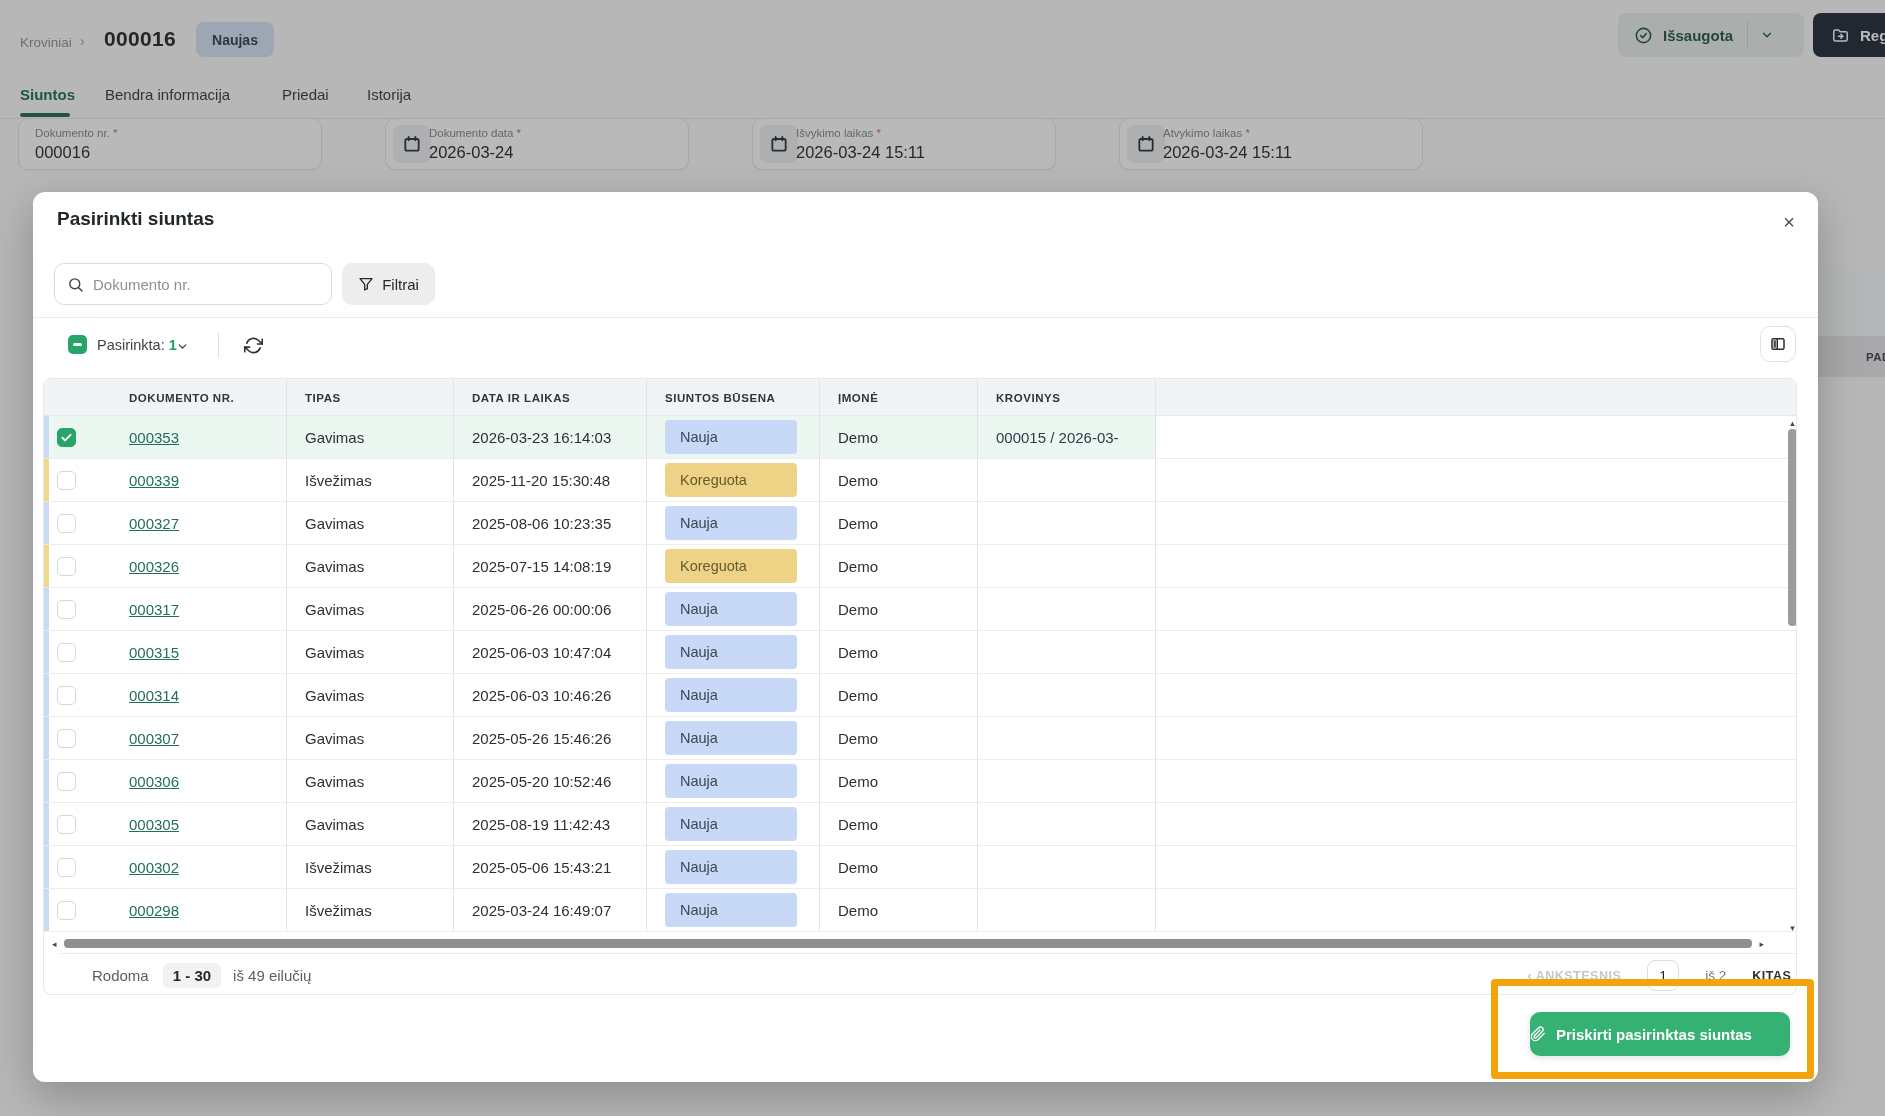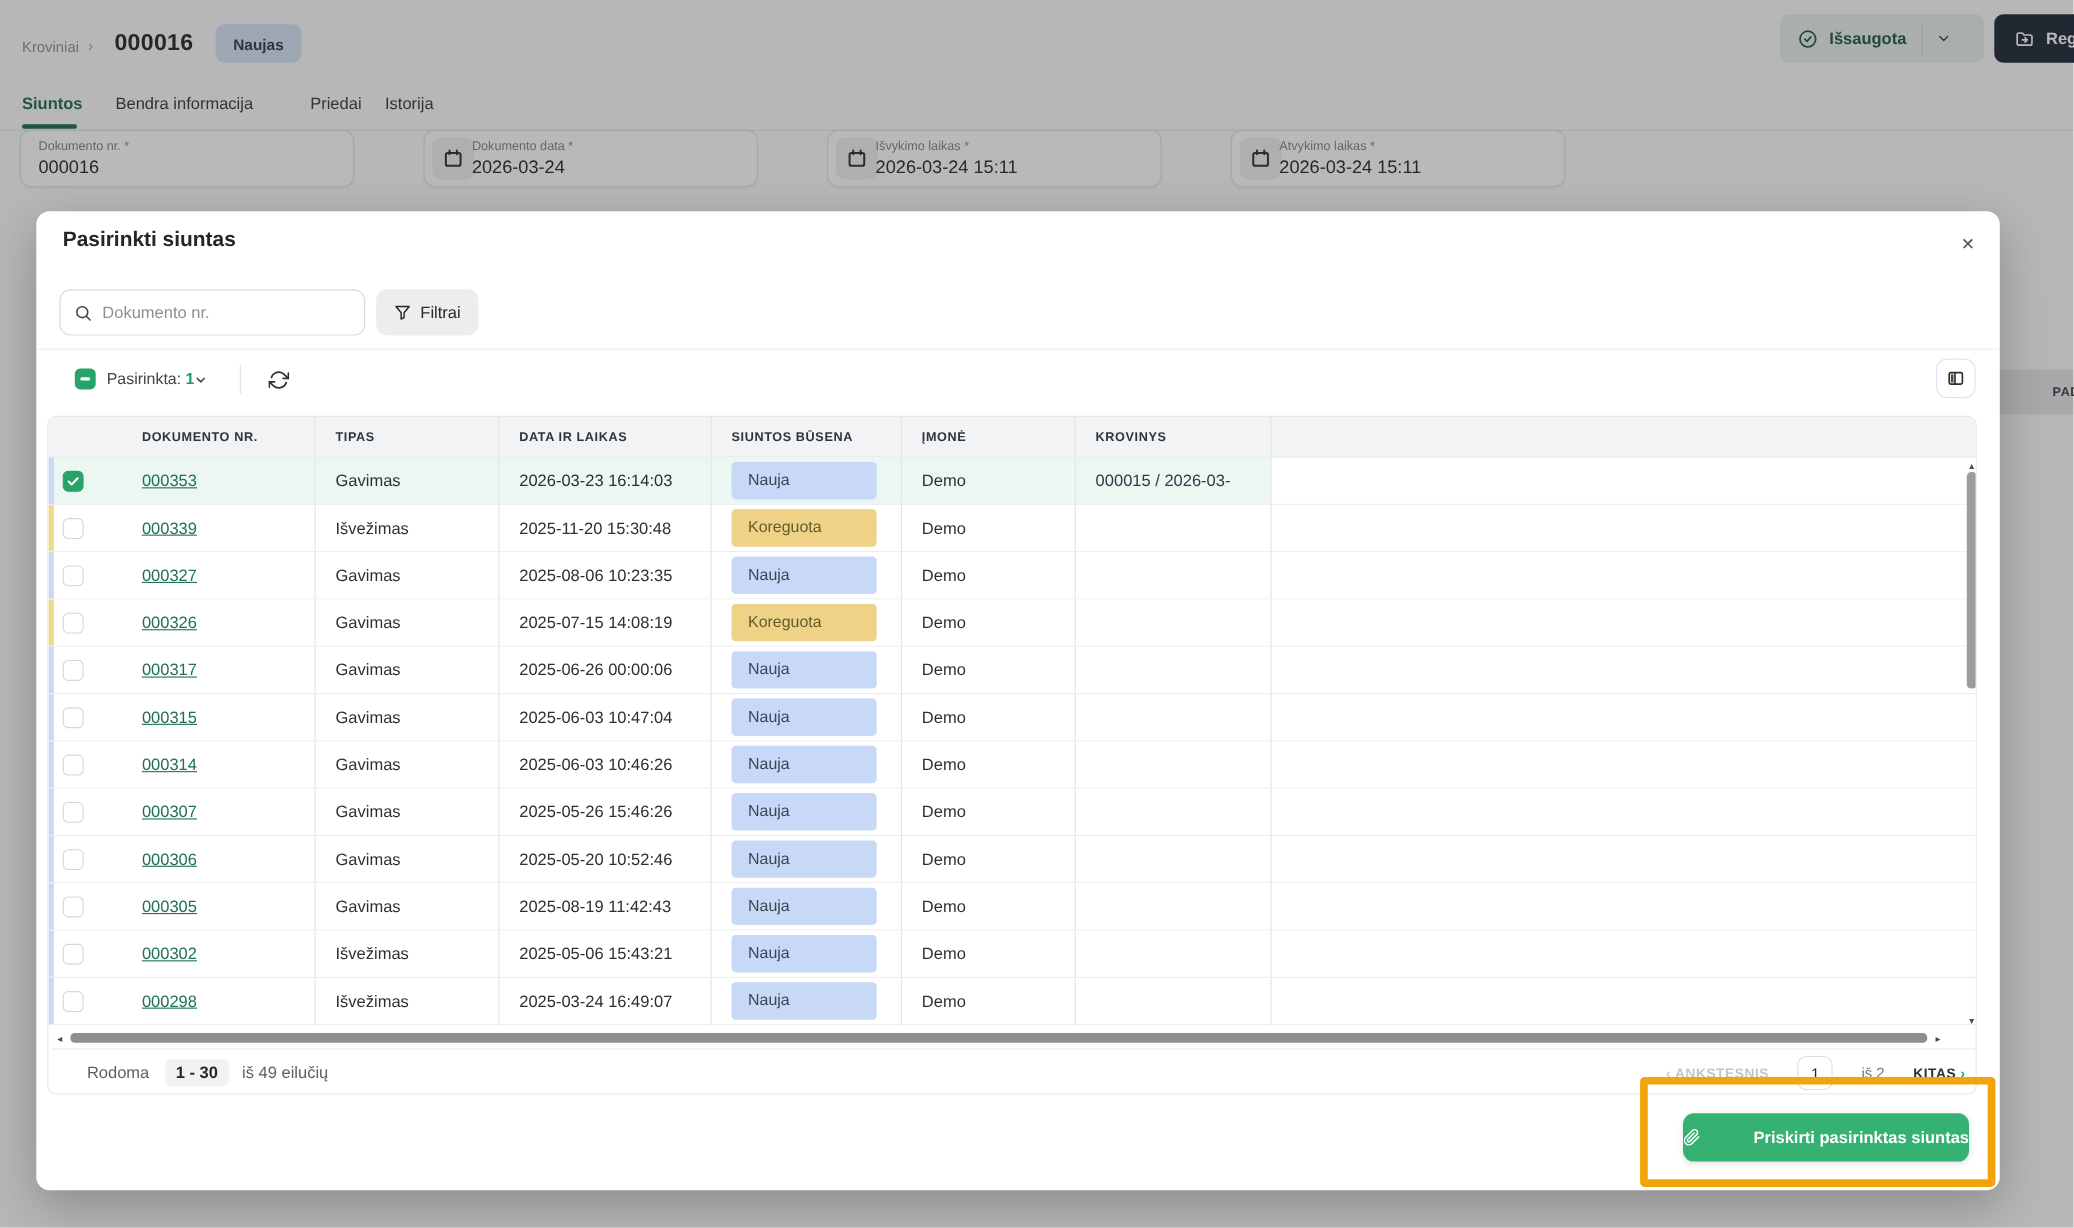--- a/index.html
+++ b/index.html
@@ -99,55 +99,55 @@
 
   
   .vscroll { position:absolute; left:1743px; top:39px; width:11px; height:515px; }
   .vscroll .arrow { position:absolute; left:0; width:11px; font-size:9px; color:#4a4a4a; text-align:center; }
   .vthumb { position:absolute; left:1px; top:11px; width:9px; height:197px; background:#9c9c9c; border-radius:4px; }
   .hscroll { position:absolute; left:8px; top:558px; width:1730px; height:13px; display:flex; align-items:center; }
   .hscroll .arrow { font-size:9px; color:#4a4a4a; width:12px; }
   .hthumb { height:9px; width:1688px; background:#8f8f8f; border-radius:4px; }
 
   
-  .tfoot { position:absolute; left:3px; top:574px; width:1754px; height:43px; border-top:1px solid #ececee;
+  .tfoot { position:absolute; left:16px; top:574px; width:1754px; height:43px; border-top:1px solid #ececee;
     display:flex; align-items:center; font-size:15px; color:#5a6066; }
   .tfoot .rodoma { margin-left:32px; }
   .range-pill { margin-left:14px; background:#f1f2f3; border-radius:6px; padding:4px 10px;
     font-weight:700; color:#26292c; }
   .tfoot .total { margin-left:12px; }
   .pager { position:absolute; right:14px; top:0; height:43px; display:flex; align-items:center; gap:26px; }
   .pg-prev { color:#c3c6c9; font-size:12.5px; font-weight:600; letter-spacing:.5px; }
   .pg-box { width:32px; height:31px; border:1px solid #dcddde; border-radius:8px; display:flex;
     align-items:center; justify-content:center; font-size:14px; color:#26292c; }
   .pg-of { color:#70767c; font-size:13.5px; }
   .pg-next { color:#2b3036; font-size:12.5px; font-weight:600; letter-spacing:.5px; }
   .pg-next .chev { color:#1e9e62; font-weight:700; }
 
   .assign-btn { left:1497px; top:820px; width:260px; height:44px; background:#35b173; border-radius:10px;
-    display:flex; align-items:center; justify-content:space-between; gap:10px; color:#fff; font-size:15px;
+    display:flex; align-items:center; justify-content:flex-start; gap:10px; color:#fff; font-size:15px;
     font-weight:600; box-shadow:0 2px 6px rgba(0,0,0,.12); }
 
   
   #highlight { position:absolute; left:1491px; top:979px; width:323px; height:100px;
     border:7px solid #f3a40a; border-radius:4px; z-index:4; pointer-events:none; }
 </style>
 </head>
 <body>
 
 <div id="page">
   <span class="abs crumb-parent">Kroviniai</span>
   <span class="abs crumb-sep">›</span>
   <span class="abs crumb-current">000016</span>
   <span class="abs status-badge">Naujas</span>
 
   <span class="abs tab active" style="left:20px">Siuntos</span>
   <span class="abs tab" style="left:105px">Bendra informacija</span>
   <span class="abs tab" style="left:282px">Priedai</span>
-  <span class="abs tab" style="left:350px">Istorija</span>
+  <span class="abs tab" style="left:367px">Istorija</span>
   <div class="abs tab-underline"></div>
   <div class="abs top-divider"></div>
 
   <div class="abs saved-btn">
     <span style="margin-left:16px; display:flex;">
       <svg width="19" height="19" viewBox="0 0 24 24" fill="none" stroke="#1f5742" stroke-width="2" stroke-linecap="round" stroke-linejoin="round">
           <circle cx="12" cy="12" r="9"></circle>
           <polyline points="8.5 12.2 11 14.7 15.5 9.5"></polyline>
         </svg>
     </span>

